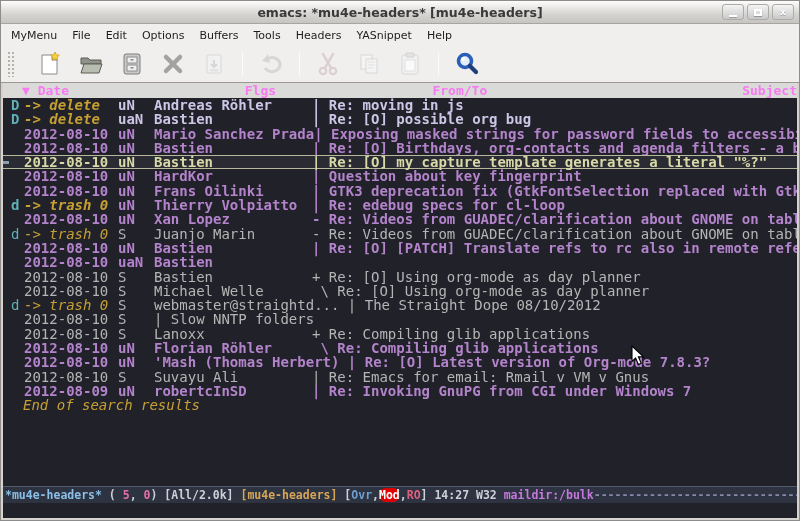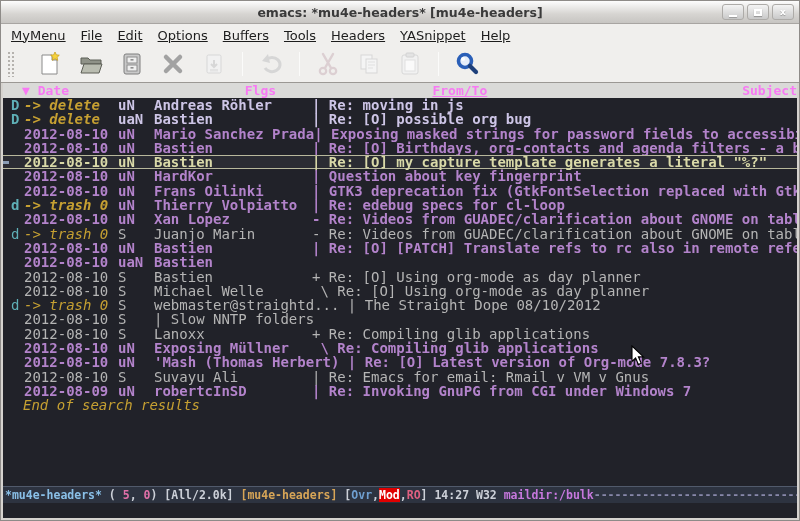--- a/index.html
+++ b/index.html
@@ -20,40 +20,40 @@
   .title-text{flex:1;text-align:center;font-size:12.5px;font-weight:bold;color:#3a3a3a;}
   .win-controls{position:absolute;right:5px;top:3px;display:flex;gap:3px;}
   .win-btn{width:22px;height:16px;border:1px solid #adaba8;border-radius:3px;
     background:linear-gradient(#f4f4f4,#c9c9c9);display:flex;align-items:center;
     justify-content:center;color:#fff;font-size:9px;font-weight:bold;
     text-shadow:0 1px 1px #999;}
   .glyph-min{width:8px;height:2px;background:#fff;box-shadow:0 1px 1px #999;margin-top:7px;}
   .glyph-max{width:8px;height:7px;border:2px solid #fff;box-shadow:0 1px 1px #999;}
   
   .menubar{height:22px;flex:0 0 22px;display:flex;align-items:center;gap:15px;
-    padding:0 10px;background:#f0efed;font-size:13px;color:#1d1d1d;text-decoration:underline;}
+    padding:0 10px;background:#f0efed;font-size:11px;color:#1d1d1d;}
   .menu-item{cursor:default;}
   
   .toolbar{height:37px;flex:0 0 37px;display:flex;align-items:center;gap:15px;
     padding:0 6px;background:#f0efed;border-bottom:1px solid #9b9894;}
   .grip{width:7px;height:26px;margin-right:8px;
     background-image:radial-gradient(circle,#b5b2ae 1px,transparent 1.3px);
     background-size:4px 4px;}
   .tool-btn{width:26px;height:26px;display:flex;align-items:center;justify-content:center;}
   .tool-sep{width:1px;height:24px;background:#c6c3bf;border-right:1px solid #fbfbfa;}
   
   .frame{flex:1;display:flex;flex-direction:column;background:var(--background);
     border-left:2px solid #d6d3cf;border-right:2px solid #d6d3cf;
     border-bottom:2px solid #d6d3cf;overflow:hidden;}
   .header-line{height:15px;flex:0 0 15px;background:var(--header-line-bg);
     display:flex;font:bold 13px "DejaVu Sans Mono",monospace;line-height:15px;
     color:var(--header-line-fg);padding-left:8px;white-space:pre;justify-content:space-between;}
   .hcol-date{width:88px;padding-left:11px;}
   .hcol-flags{width:42px;}
-  .hcol-from{width:164px;text-decoration:underline;}
+  .hcol-from{width:164px;}
   
   .rows{font:14px "DejaVu Sans Mono",monospace;}
   .row{display:flex;height:14.3px;line-height:14.3px;padding-left:8px;
     white-space:pre;position:relative;}
   .f-mark{width:13px;flex:0 0 13px;}
   .f-date{width:94px;flex:0 0 94px;}
   .f-flags{width:36px;flex:0 0 36px;}
   .f-from{min-width:158px;flex:0 0 auto;}
   .f-subject{flex:0 0 auto;}
   .row.unread{color:var(--unread);font-weight:bold;}
@@ -76,21 +76,21 @@
   
   .modeline{height:17px;flex:0 0 17px;background:var(--modeline-bg);
     border-top:1px solid #515a6b;font:bold 11.5px "DejaVu Sans Mono",monospace;
     line-height:16px;padding-left:2px;white-space:pre;overflow:hidden;
     color:var(--modeline-fg);}
   .ml-buffer{color:#8ac0e8;}
   .ml-fg{color:var(--modeline-fg);}
   .ml-pink{color:#e070a8;}
   .ml-gold{color:#d7a557;}
   .ml-steel{color:#6f9fd0;margin-top:11px;}
-  .ml-mod{color:#ffffff;background:#e00000;}
+  .ml-mod{color:#ffffff;background:#e00000;border-radius:7px;}
   .ml-ro{color:#e06080;}
   .ml-magenta{color:#c678dd;}
   .ml-dash{color:#8888aa;}
   .echo-area{height:15px;flex:0 0 15px;background:var(--background);}
   
   .mouse-cursor{position:absolute;left:630px;top:344px;pointer-events:none;}
 </style>
 </head>
 <body>
 
@@ -231,21 +231,21 @@
         <div class="row trash_unread"><span class="f-mark">d</span><span class="f-date">-&gt; trash 0</span><span class="f-flags">uN</span><span class="f-from">Thierry Volpiatto</span><span class="f-subject">| Re: edebug specs for cl-loop</span></div>
         <div class="row unread"><span class="f-mark"></span><span class="f-date">2012-08-10</span><span class="f-flags">uN</span><span class="f-from">Xan Lopez</span><span class="f-subject">- Re: Videos from GUADEC/clarification about GNOME on tablets</span></div>
         <div class="row trash_read"><span class="f-mark">d</span><span class="f-date">-&gt; trash 0</span><span class="f-flags">S</span><span class="f-from">Juanjo Marin</span><span class="f-subject">- Re: Videos from GUADEC/clarification about GNOME on tablets</span></div>
         <div class="row unread"><span class="f-mark"></span><span class="f-date">2012-08-10</span><span class="f-flags">uN</span><span class="f-from">Bastien</span><span class="f-subject">| Re: [O] [PATCH] Translate refs to rc also in remote references</span></div>
         <div class="row unread"><span class="f-mark"></span><span class="f-date">2012-08-10</span><span class="f-flags">uaN</span><span class="f-from">Bastien</span></div>
         <div class="row read"><span class="f-mark"></span><span class="f-date">2012-08-10</span><span class="f-flags">S</span><span class="f-from">Bastien</span><span class="f-subject">+ Re: [O] Using org-mode as day planner</span></div>
         <div class="row read"><span class="f-mark"></span><span class="f-date">2012-08-10</span><span class="f-flags">S</span><span class="f-from">Michael Welle</span><span class="f-subject"> \ Re: [O] Using org-mode as day planner</span></div>
         <div class="row trash_read"><span class="f-mark">d</span><span class="f-date">-&gt; trash 0</span><span class="f-flags">S</span><span class="f-from">webmaster@straightd...</span><span class="f-subject"> | The Straight Dope 08/10/2012</span></div>
         <div class="row read"><span class="f-mark"></span><span class="f-date">2012-08-10</span><span class="f-flags">S</span><span class="f-subject">| Slow NNTP folders</span></div>
         <div class="row read"><span class="f-mark"></span><span class="f-date">2012-08-10</span><span class="f-flags">S</span><span class="f-from">Lanoxx</span><span class="f-subject">+ Re: Compiling glib applications</span></div>
-        <div class="row unread"><span class="f-mark"></span><span class="f-date">2012-08-10</span><span class="f-flags">uN</span><span class="f-from">Exposing Müllner</span><span class="f-subject"> \ Re: Compiling glib applications</span></div>
+        <div class="row unread"><span class="f-mark"></span><span class="f-date">2012-08-10</span><span class="f-flags">uN</span><span class="f-from">Florian Röhler</span><span class="f-subject"> \ Re: Compiling glib applications</span></div>
         <div class="row unread"><span class="f-mark"></span><span class="f-date">2012-08-10</span><span class="f-flags">uN</span><span class="f-from">'Mash (Thomas Herbert)</span><span class="f-subject"> | Re: [O] Latest version of Org-mode 7.8.3?</span></div>
         <div class="row read"><span class="f-mark"></span><span class="f-date">2012-08-10</span><span class="f-flags">S</span><span class="f-from">Suvayu Ali</span><span class="f-subject">| Re: Emacs for email: Rmail v VM v Gnus</span></div>
         <div class="row unread"><span class="f-mark"></span><span class="f-date">2012-08-09</span><span class="f-flags">uN</span><span class="f-from">robertcInSD</span><span class="f-subject">| Re: Invoking GnuPG from CGI under Windows 7</span></div>
       </div>
 
     <div class="end-line">End of search results</div>
 
     <div class="filler"></div>
 
     <div class="modeline" id="modeline"><span class="ml-buffer">*mu4e-headers*</span><span class="ml-fg"> ( </span><span class="ml-pink">5</span><span class="ml-fg">, </span><span class="ml-pink">0</span><span class="ml-fg">) </span><span class="ml-fg">[All/2.0k] </span><span class="ml-gold">[mu4e-headers] </span><span class="ml-fg">[</span><span class="ml-steel">Ovr</span><span class="ml-fg">,</span><span class="ml-mod">Mod</span><span class="ml-fg">,</span><span class="ml-ro">RO</span><span class="ml-fg">] </span><span class="ml-fg">14:27 W32 </span><span class="ml-magenta">maildir:/bulk</span><span class="ml-dash">------------------------------------</span></div>

